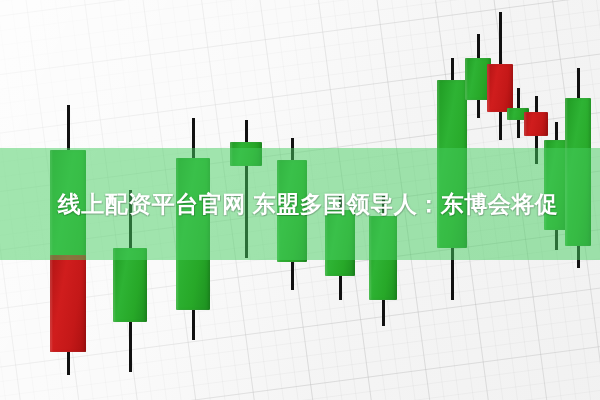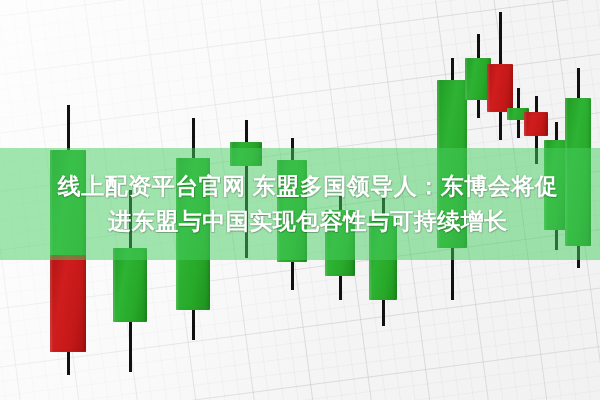--- a/index.html
+++ b/index.html
@@ -176,16 +176,15 @@
         <div class="body up" style="top: 140px; height: 90px;"></div>
       </div>
       <div class="candle" style="left: 565px; top: 0px; width: 26px; height: 400px;">
         <div class="wick" style="top: 68px; height: 200px;"></div>
         <div class="body up" style="top: 98px; height: 148px;"></div>
       </div>
     </div>
 
   <div class="headline-band" id="headline-band" style="top: 148px; height: 112px; background: rgba(70, 205, 95, 0.5);">
     <div class="headline-line l1" style="color: rgb(255, 255, 255);">线上配资平台官网 东盟多国领导人：东博会将促</div>
-    <div class="headline-line l2" style="color: rgb(255, 255, 255);">进东盟与中国实现包容性与可持续增长</div>
   </div>
 
 </div>
 
 </body></html>

